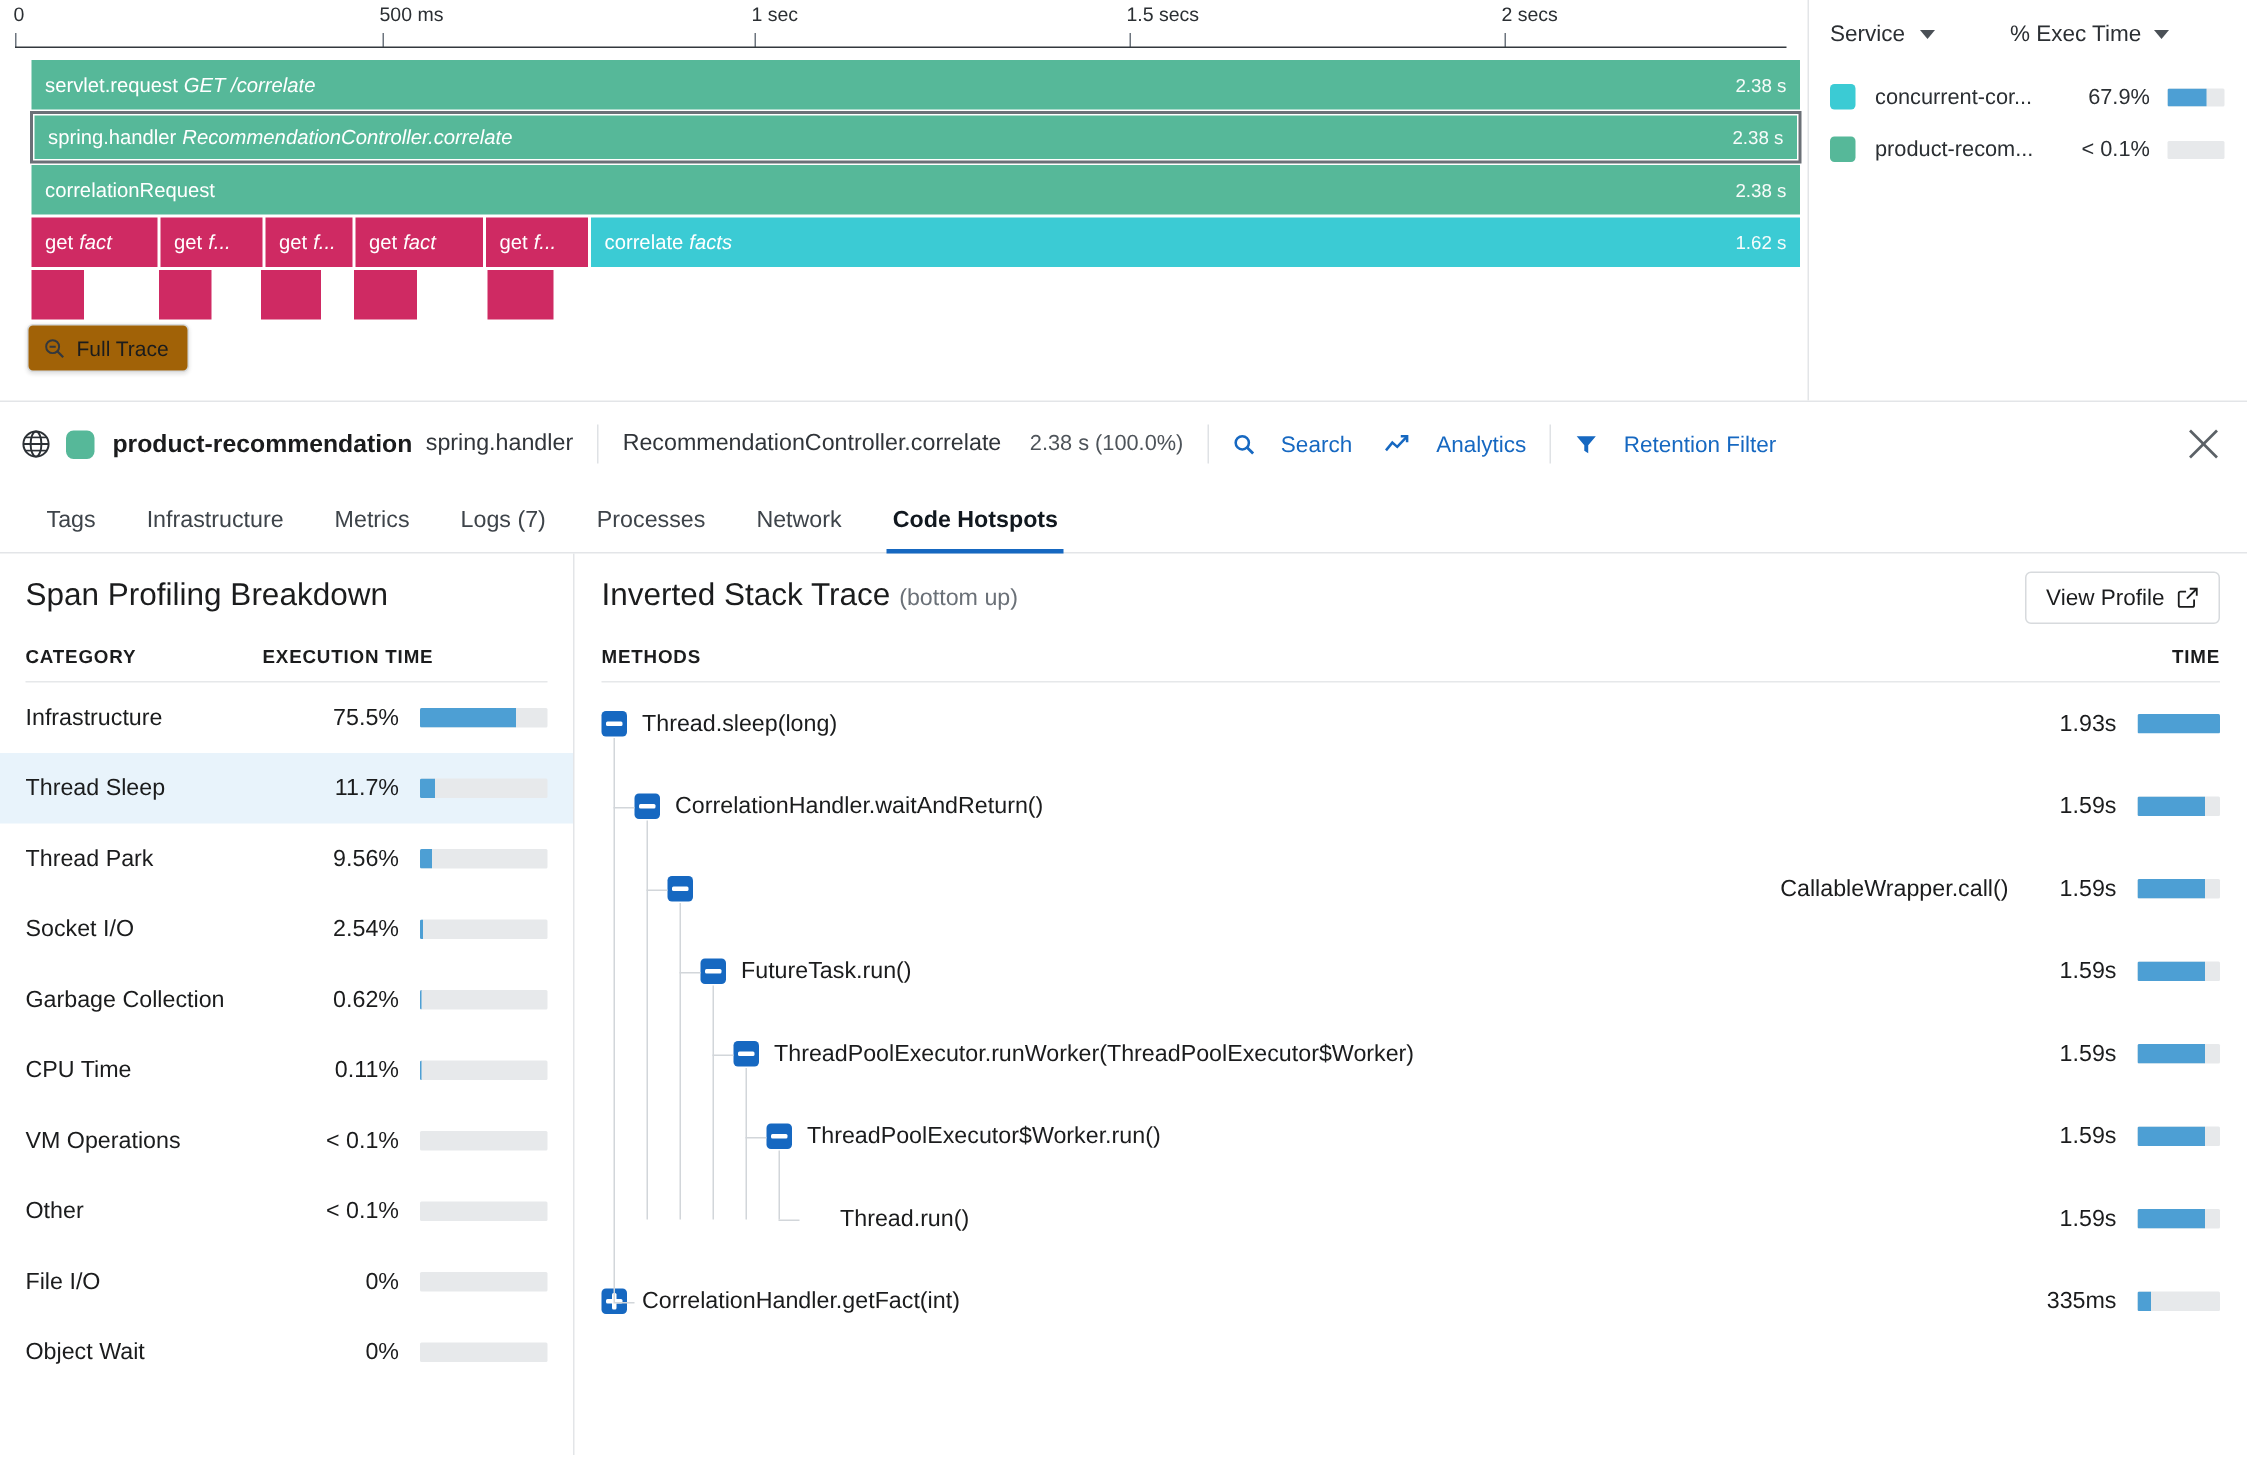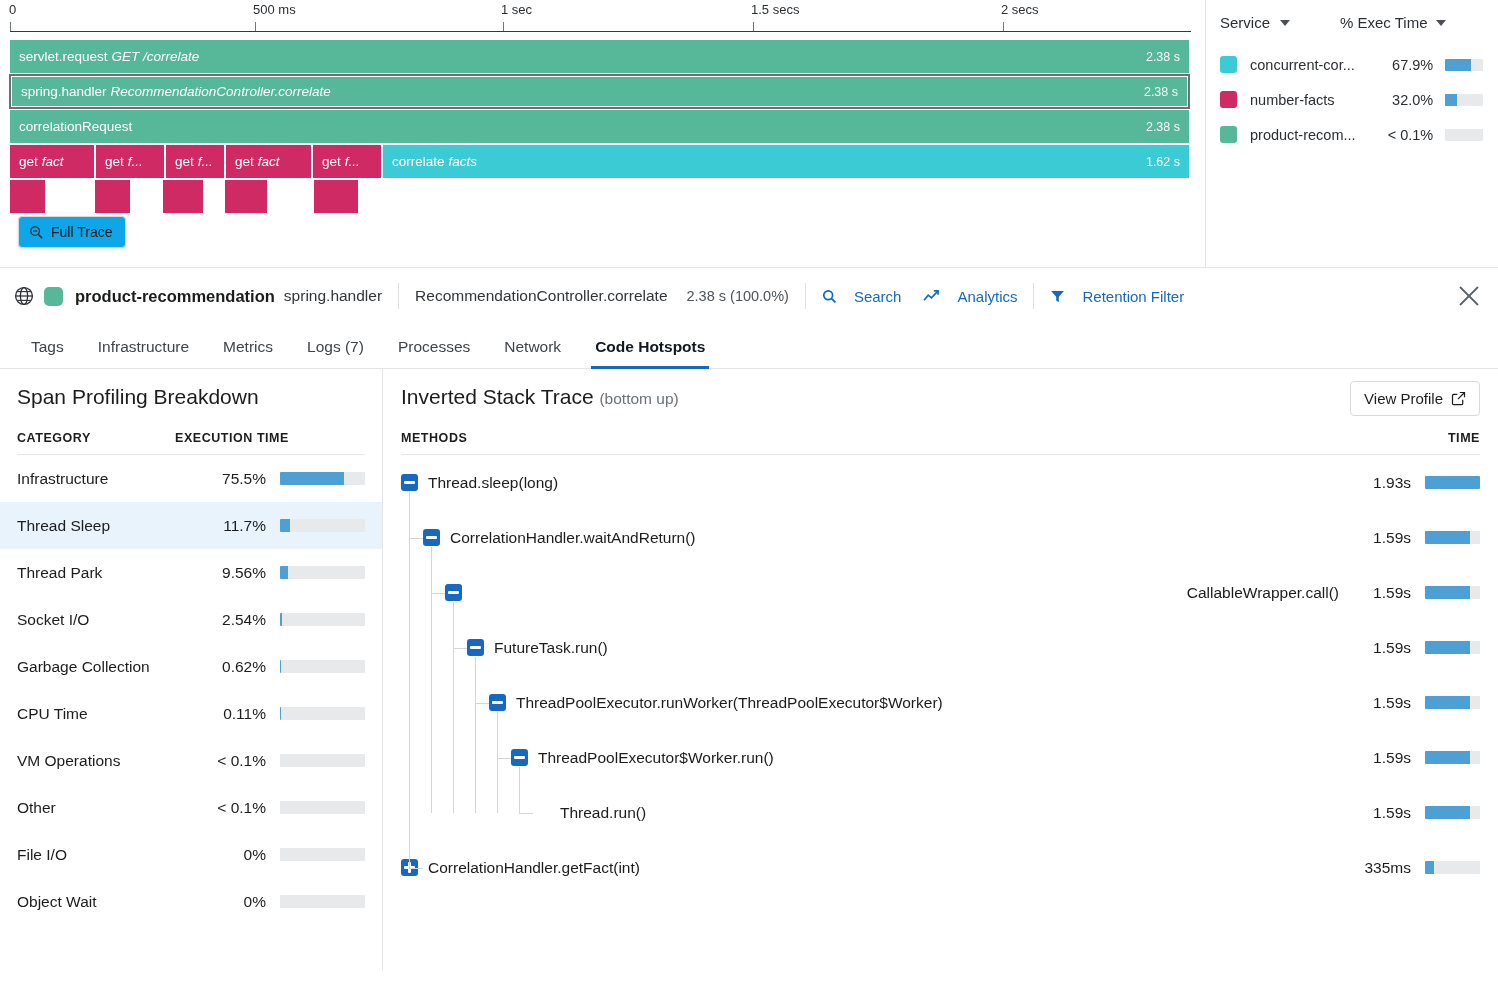--- a/index.html
+++ b/index.html
@@ -35,21 +35,21 @@
   .ruler-tick {
     position: absolute; top: 22px;
     width: 1px; height: 10px; background: #6d757e;
   }
   #ruler-baseline {
     position: absolute; left: 10px; right: 14px; top: 31px;
     height: 1px; background: #33383d;
   }
 
   
-  #bars { position: absolute; left: 0; top: 40px; right: 0; }
+  #bars { position: absolute; left: 11px; top: 40px; right: 0; }
   .bar-row { position: relative; height: 35px; }
   .bar {
     position: absolute; top: 0; height: 33px;
     color: #fff; font-size: 13.5px;
     display: flex; align-items: center;
     padding: 0 9px;
     overflow: hidden; white-space: nowrap;
   }
   .bar .bar-op { font-style: normal; }
   .bar .bar-res { font-style: italic; margin-left: 4px; }
@@ -60,21 +60,21 @@
   .bar.sel {
     outline: 2px solid #6b7077;
     outline-offset: -1px;
     border: 2px solid #fff;
   }
 
   
   #full-trace-btn {
     position: absolute; left: 18px; top: 216px;
     display: inline-flex; align-items: center; gap: 7px;
-    background: #0ea5e9; border: 1px solid #d7dadd; border-radius: 4px;
+    background: #a16207; border: 1px solid #d7dadd; border-radius: 4px;
     box-shadow: 0 1px 3px rgba(0,0,0,.13);
     padding: 7px 13px 7px 10px;
     font-size: 14px; color: #1b1c1d; cursor: pointer;
   }
 
   
   #flame-right { width: 291px; padding: 14px 14px 0 14px; }
   #legend-head {
     display: flex; align-items: center;
     font-size: 15px; color: #2b2f33; margin-bottom: 16px;
@@ -319,28 +319,20 @@
     <div id="legend-rows">
         <div class="legend-row">
           <span class="swatch" style="background:#3bcbd4"></span>
           <span class="legend-name">concurrent-cor...</span>
           <span class="legend-pct">67.9%</span>
           <span class="legend-bar">
             <i style="width:68%"></i>
           </span>
         </div>
         <div class="legend-row">
-          <span class="swatch" style="background:#cf2a63"></span>
-          <span class="legend-name">number-facts</span>
-          <span class="legend-pct">32.0%</span>
-          <span class="legend-bar">
-            <i style="width:32%"></i>
-          </span>
-        </div>
-        <div class="legend-row">
           <span class="swatch" style="background:#56b899"></span>
           <span class="legend-name">product-recom...</span>
           <span class="legend-pct">&lt; 0.1%</span>
           <span class="legend-bar">
             <i style="width:0%"></i>
           </span>
         </div>
       </div>
   </div>
 </div>

